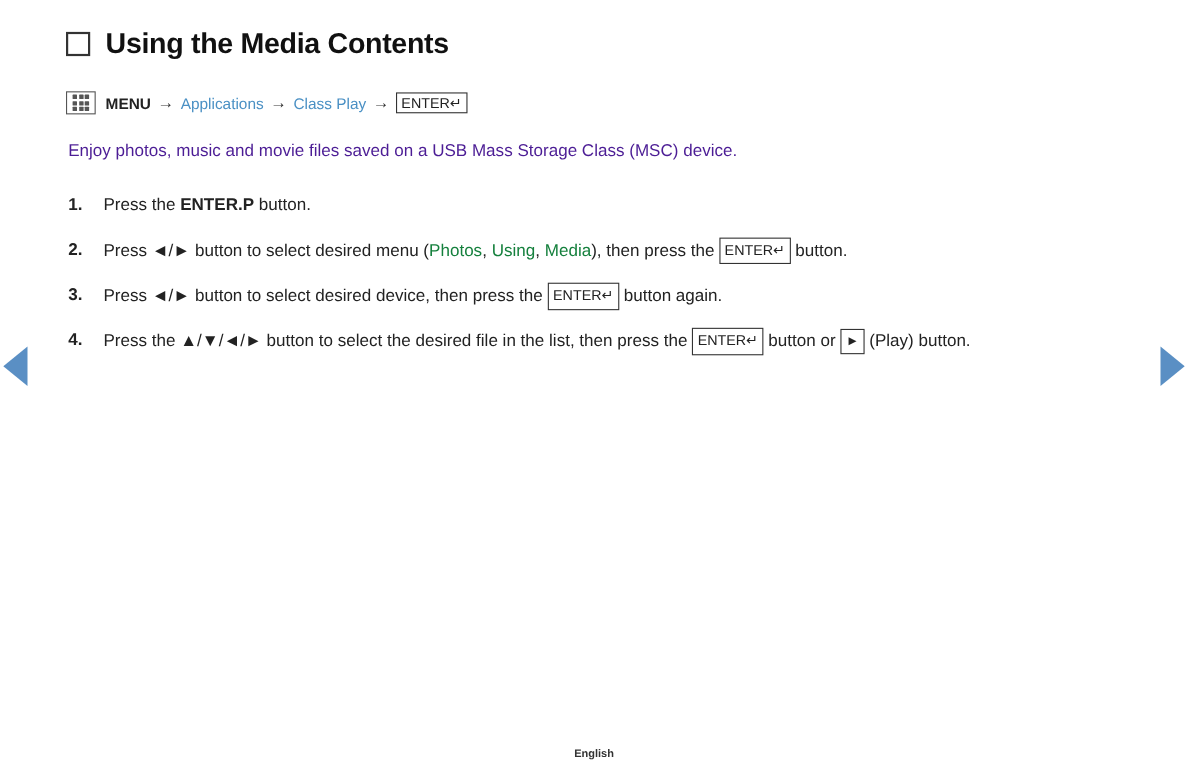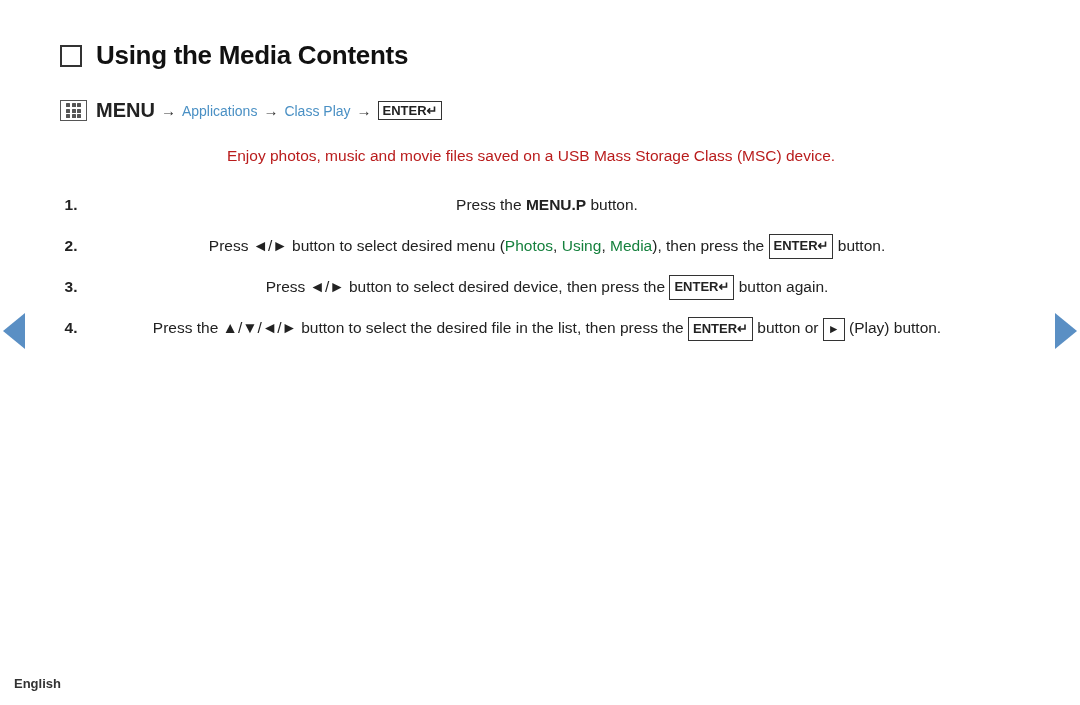--- a/index.html
+++ b/index.html
@@ -14,23 +14,22 @@
       width: 1080px;
       height: 705px;
       overflow: hidden;
       position: relative;
       display: flex;
       flex-direction: column;
     }
 
     .main-content {
       flex: 1;
-      padding: 40px 80px 40px 60px;
+      padding: 24px 80px 40px 60px;
       position: relative;
-      text-align: center;
     }
 
     .page-title-row {
       display: flex;
       align-items: center;
       margin-bottom: 28px;
       gap: 14px;
     }
 
     .checkbox-icon {
@@ -55,21 +54,21 @@
       align-items: center;
       gap: 6px;
       margin-bottom: 22px;
       margin-left: 0;
       font-size: 16px;
     }
 
     .breadcrumb-menu {
       font-weight: 700;
       color: #222;
-      font-size: 20px;
+      font-size: 14px;
     }
 
     .breadcrumb-arrow {
       color: #333;
       font-weight: 400;
       font-size: 15px;
     }
 
     .breadcrumb-link {
       color: #4a90c4;
@@ -78,21 +77,21 @@
     }
 
     .breadcrumb-enter {
       font-weight: 700;
       color: #222;
       font-size: 16px;
     }
 
     .description-text {
       font-size: 15.5px;
-      color: #b91c1c;
+      color: #4c1d95;
       line-height: 1.6;
       margin-bottom: 24px;
       margin-left: 2px;
     }
 
     .steps-list {
       list-style: none;
       padding: 0;
       margin-left: 2px;
     }
@@ -126,21 +125,21 @@
       color: #15803d;
       font-weight: 400;
     }
 
     .inline-box {
       display: inline-flex;
       align-items: center;
       border: 1.5px solid #333;
       padding: 1px 4px;
       font-size: 13px;
-      font-weight: 700;
+      font-weight: 400;
       color: #222;
       vertical-align: middle;
       gap: 2px;
     }
 
     .play-box {
       display: inline-flex;
       align-items: center;
       justify-content: center;
       border: 1.5px solid #333;
@@ -187,23 +186,23 @@
 
     .arrow-shape-right {
       width: 0;
       height: 0;
       border-top: 18px solid transparent;
       border-bottom: 18px solid transparent;
       border-left: 22px solid #5a8fc4;
     }
 
     .footer {
-      text-align: left;
+      text-align: center;
       padding: 14px;
-      font-size: 13px;
+      font-size: 10px;
       color: #333;
       font-weight: 600;
     }
 
     .menu-icon-wrapper {
       display: inline-flex;
       align-items: center;
       border: 1.5px solid #555;
       padding: 2px 5px;
       font-size: 12px;
@@ -268,21 +267,21 @@
     </span>
   </div>
 
   <p class="description-text">Enjoy photos, music and movie files saved on a USB Mass Storage Class (MSC) device.</p>
 
   <ol class="steps-list">
 
     <li>
       <span class="step-number">1.</span>
       <span class="step-content">
-        Press the <strong class="bold-text">MENU.P</strong> button.
+        Press the <strong class="bold-text">ENTER.P</strong> button.
       </span>
     </li>
 
     <li>
       <span class="step-number">2.</span>
       <span class="step-content">
         Press ◄/► button to select desired menu (<span class="blue-link">Photos</span>, <span class="blue-link">Using</span>, <span class="blue-link">Media</span>), then
         press the <strong class="bold-text"><span class="inline-box">ENTER↵</span></strong> button.
       </span>
     </li>

